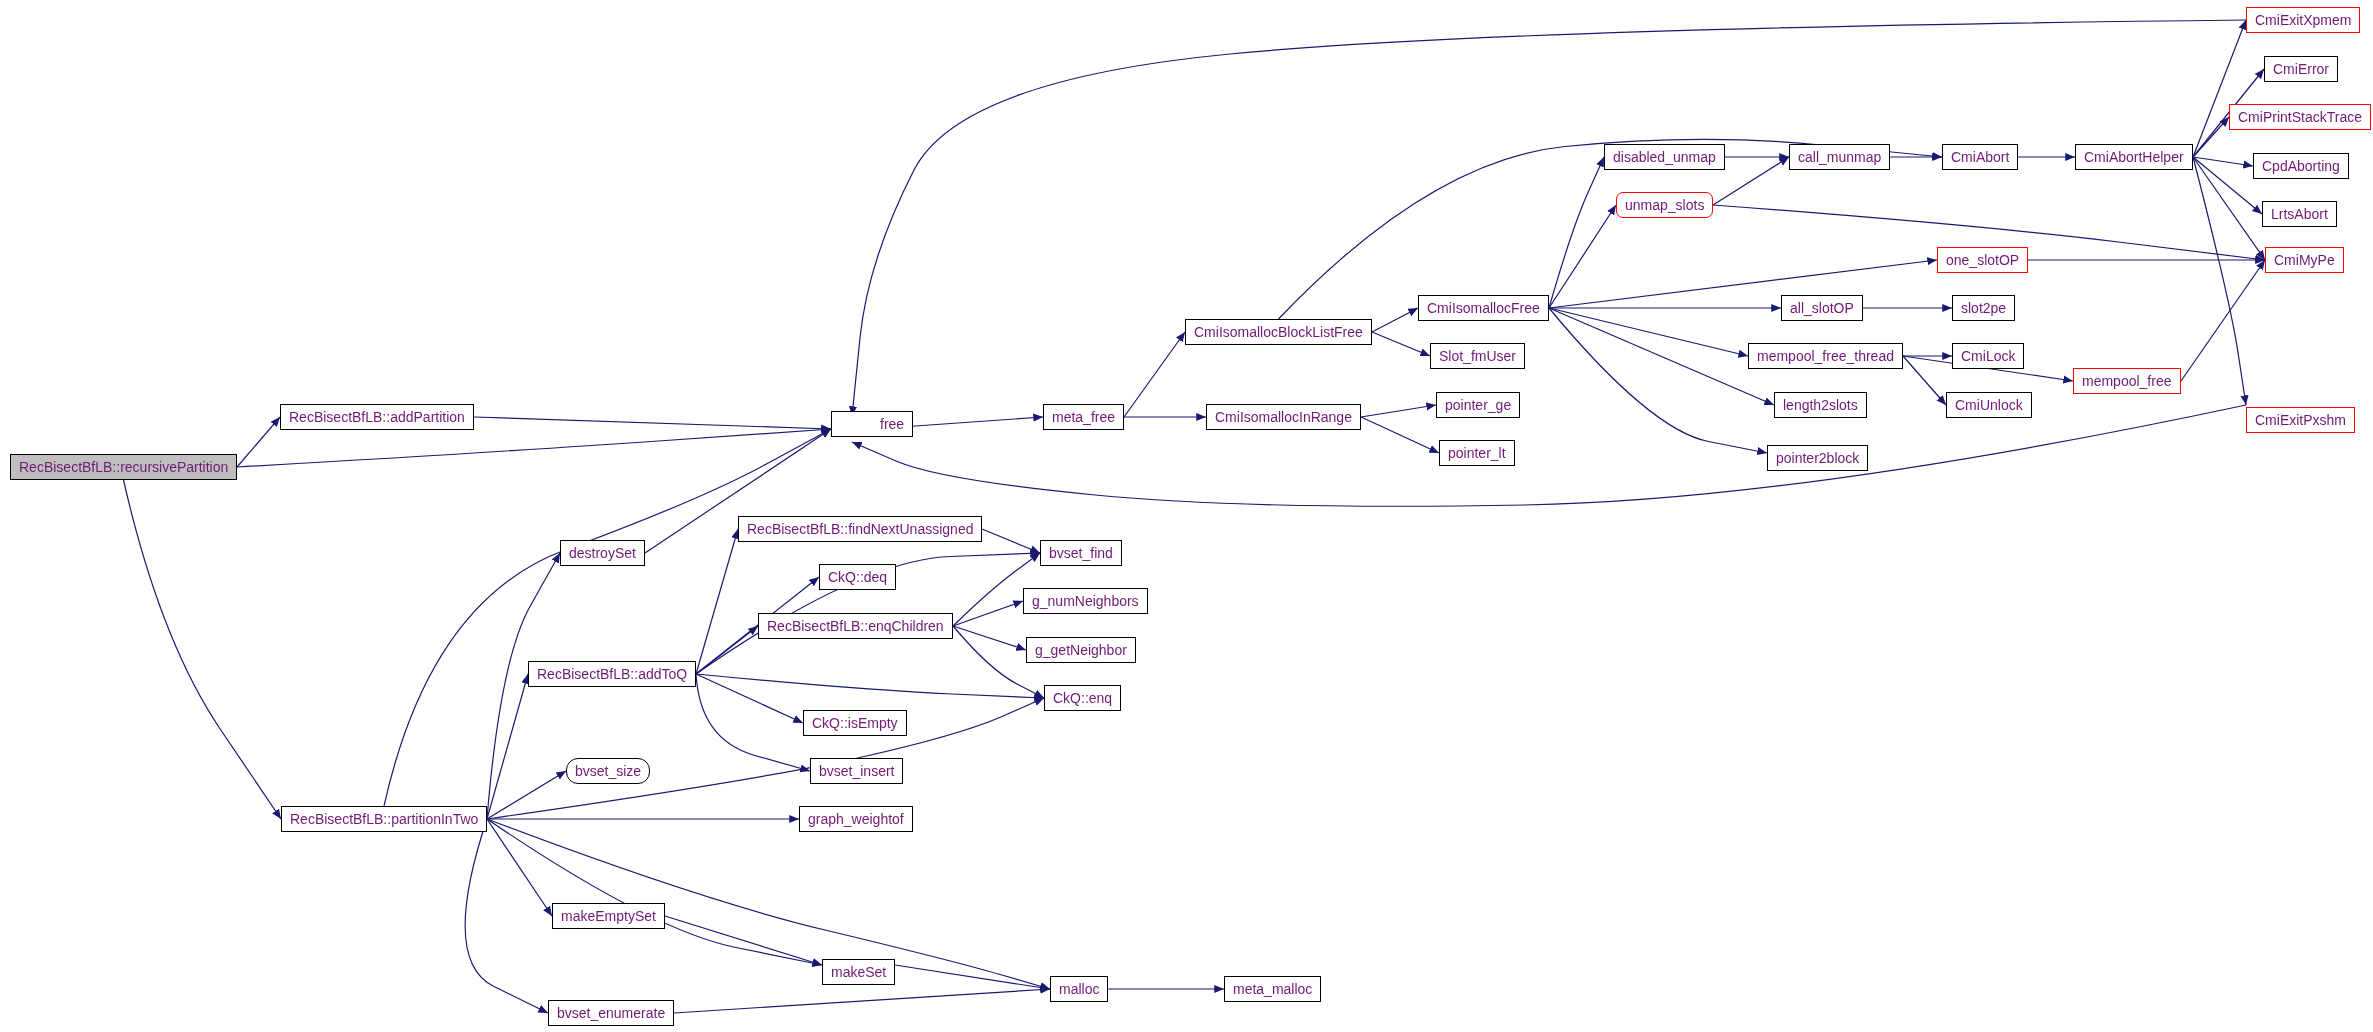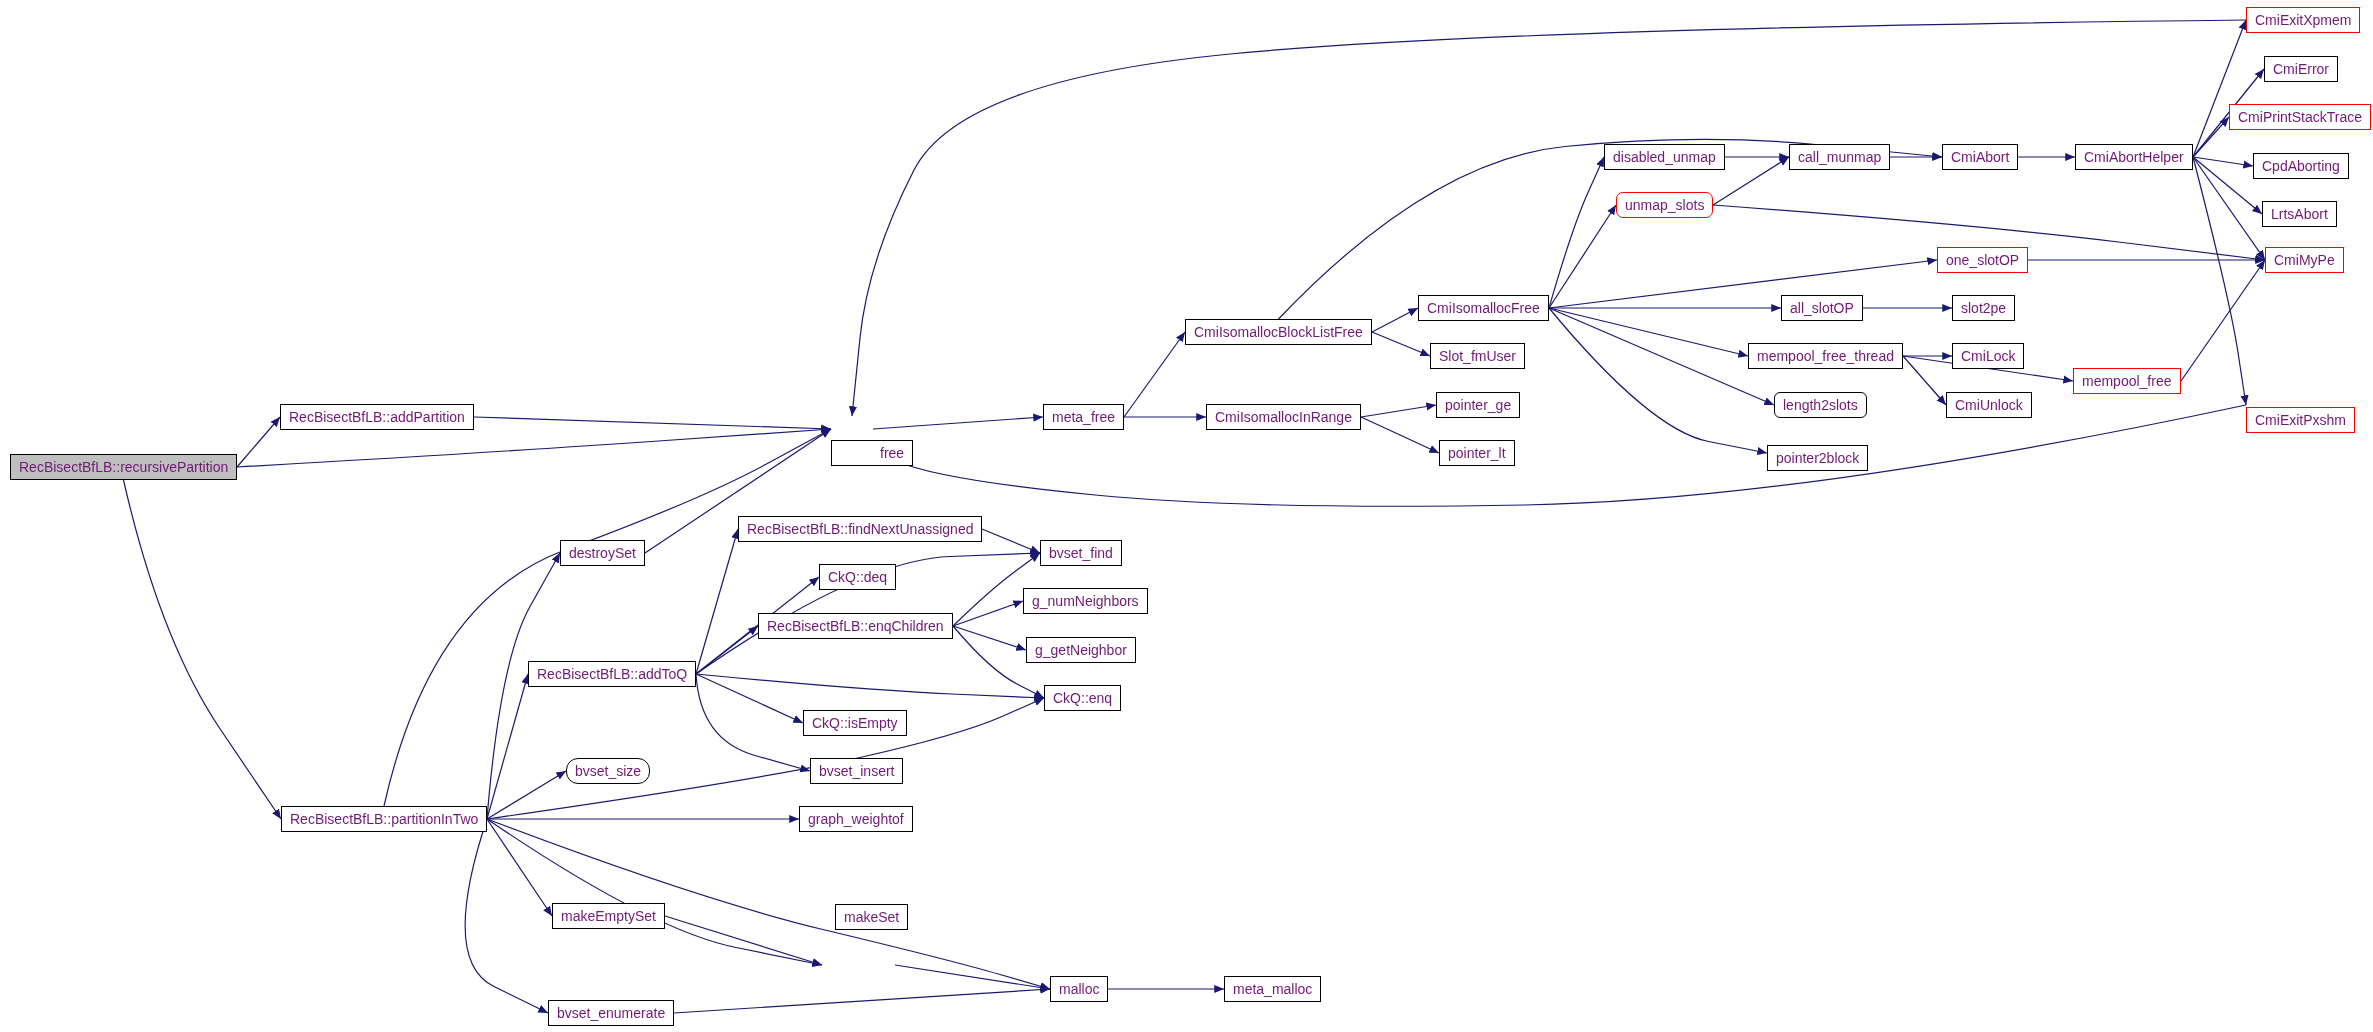--- a/index.html
+++ b/index.html
@@ -92,21 +92,21 @@
         <path d="M953,626 Q990,670 1017,684 L1044,698" class="edge" stroke="#191970" marker-end="url(#arrow)"></path>
         <path d="M665,916 L822,965" class="edge" stroke="#191970" marker-end="url(#arrow)"></path>
         <path d="M895,965 L1050,989" class="edge" stroke="#191970" marker-end="url(#arrow)"></path>
         <path d="M674,1013 L1050,989" class="edge" stroke="#191970" marker-end="url(#arrow)"></path>
         <path d="M1108,989 L1224,989" class="edge" stroke="#191970" marker-end="url(#arrow)"></path>
       </g>
   </svg>
 
 <div class="node root" style="left: 10px; top: 454px;">RecBisectBfLB::recursivePartition</div>
     <div class="node" style="left: 280px; top: 404px;">RecBisectBfLB::addPartition</div>
-    <div class="node" style="left: 831px; top: 440px; padding-left: 48px;">free</div>
+    <div class="node" style="left: 831px; top: 411px; padding-left: 48px;">free</div>
     <div class="node" style="left: 1043px; top: 404px;">meta_free</div>
     <div class="node" style="left: 1206px; top: 404px;">CmiIsomallocInRange</div>
     <div class="node" style="left: 1436px; top: 392px;">pointer_ge</div>
     <div class="node" style="left: 1439px; top: 440px;">pointer_lt</div>
     <div class="node" style="left: 1185px; top: 319px;">CmiIsomallocBlockListFree</div>
     <div class="node" style="left: 1418px; top: 295px;">CmiIsomallocFree</div>
     <div class="node" style="left: 1430px; top: 343px;">Slot_fmUser</div>
     <div class="node" style="left: 1604px; top: 144px;">disabled_unmap</div>
     <div class="node red" style="left: 1616px; top: 192px; border-radius: 7px;">unmap_slots</div>
     <div class="node" style="left: 1789px; top: 144px;">call_munmap</div>
@@ -116,37 +116,37 @@
     <div class="node" style="left: 2264px; top: 56px;">CmiError</div>
     <div class="node red" style="left: 2229px; top: 104px;">CmiPrintStackTrace</div>
     <div class="node" style="left: 2253px; top: 153px;">CpdAborting</div>
     <div class="node" style="left: 2262px; top: 201px;">LrtsAbort</div>
     <div class="node red" style="left: 2265px; top: 247px;">CmiMyPe</div>
     <div class="node red" style="left: 1937px; top: 247px;">one_slotOP</div>
     <div class="node" style="left: 1781px; top: 295px;">all_slotOP</div>
     <div class="node" style="left: 1952px; top: 295px;">slot2pe</div>
     <div class="node" style="left: 1748px; top: 343px;">mempool_free_thread</div>
     <div class="node" style="left: 1952px; top: 343px;">CmiLock</div>
-    <div class="node" style="left: 1774px; top: 392px; border-radius: 6px;">length2slots</div>
+    <div class="node" style="left: 1774px; top: 392px;">length2slots</div>
     <div class="node" style="left: 1946px; top: 392px;">CmiUnlock</div>
     <div class="node" style="left: 1767px; top: 445px;">pointer2block</div>
     <div class="node red" style="left: 2073px; top: 368px;">mempool_free</div>
     <div class="node red" style="left: 2246px; top: 407px;">CmiExitPxshm</div>
     <div class="node" style="left: 560px; top: 540px;">destroySet</div>
     <div class="node" style="left: 738px; top: 516px;">RecBisectBfLB::findNextUnassigned</div>
     <div class="node" style="left: 1040px; top: 540px;">bvset_find</div>
     <div class="node" style="left: 819px; top: 564px;">CkQ::deq</div>
     <div class="node" style="left: 1023px; top: 588px;">g_numNeighbors</div>
     <div class="node" style="left: 758px; top: 613px;">RecBisectBfLB::enqChildren</div>
     <div class="node" style="left: 1026px; top: 637px;">g_getNeighbor</div>
     <div class="node" style="left: 528px; top: 661px;">RecBisectBfLB::addToQ</div>
     <div class="node" style="left: 1044px; top: 685px;">CkQ::enq</div>
     <div class="node" style="left: 803px; top: 710px;">CkQ::isEmpty</div>
     <div class="node" style="left: 810px; top: 758px;">bvset_insert</div>
     <div class="node" style="left: 566px; top: 758px; border-radius: 12px;">bvset_size</div>
     <div class="node" style="left: 281px; top: 806px;">RecBisectBfLB::partitionInTwo</div>
     <div class="node" style="left: 799px; top: 806px;">graph_weightof</div>
     <div class="node" style="left: 552px; top: 903px;">makeEmptySet</div>
-    <div class="node" style="left: 822px; top: 904px; margin-left: 13px;">makeSet</div>
+    <div class="node" style="left: 822px; top: 959px;">makeSet</div>
     <div class="node" style="left: 1050px; top: 976px;">malloc</div>
     <div class="node" style="left: 1224px; top: 976px;">meta_malloc</div>
     <div class="node" style="left: 548px; top: 1000px;">bvset_enumerate</div>
   </div>
 
 </body></html>

